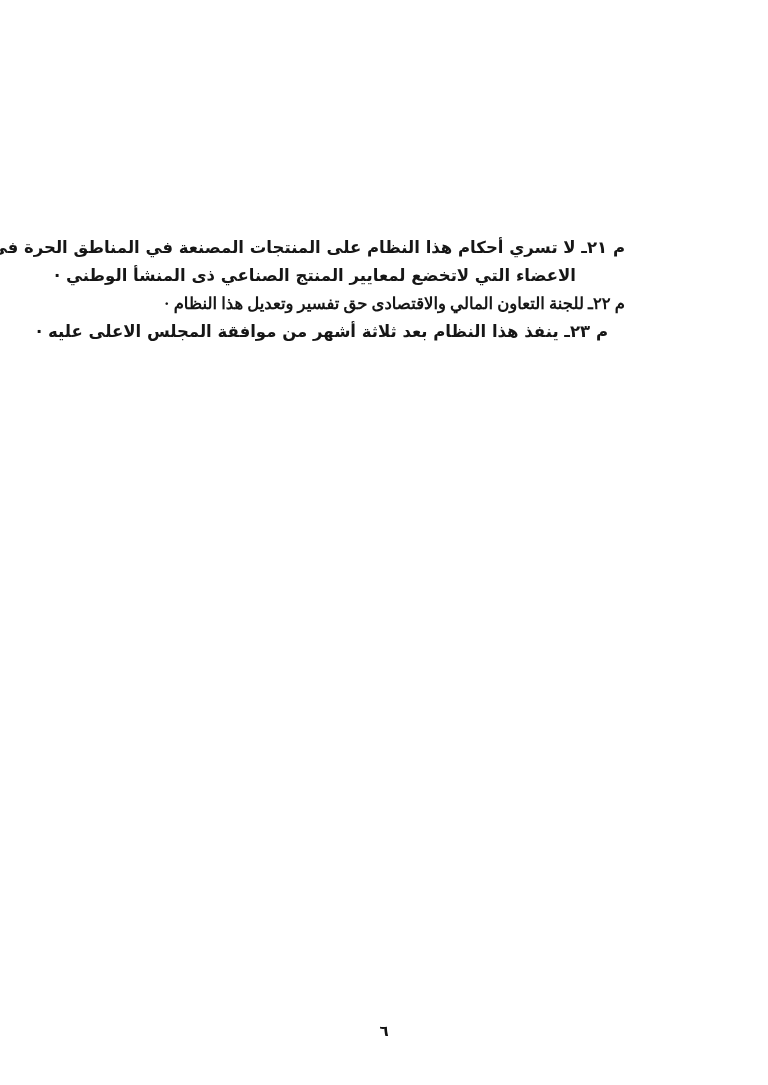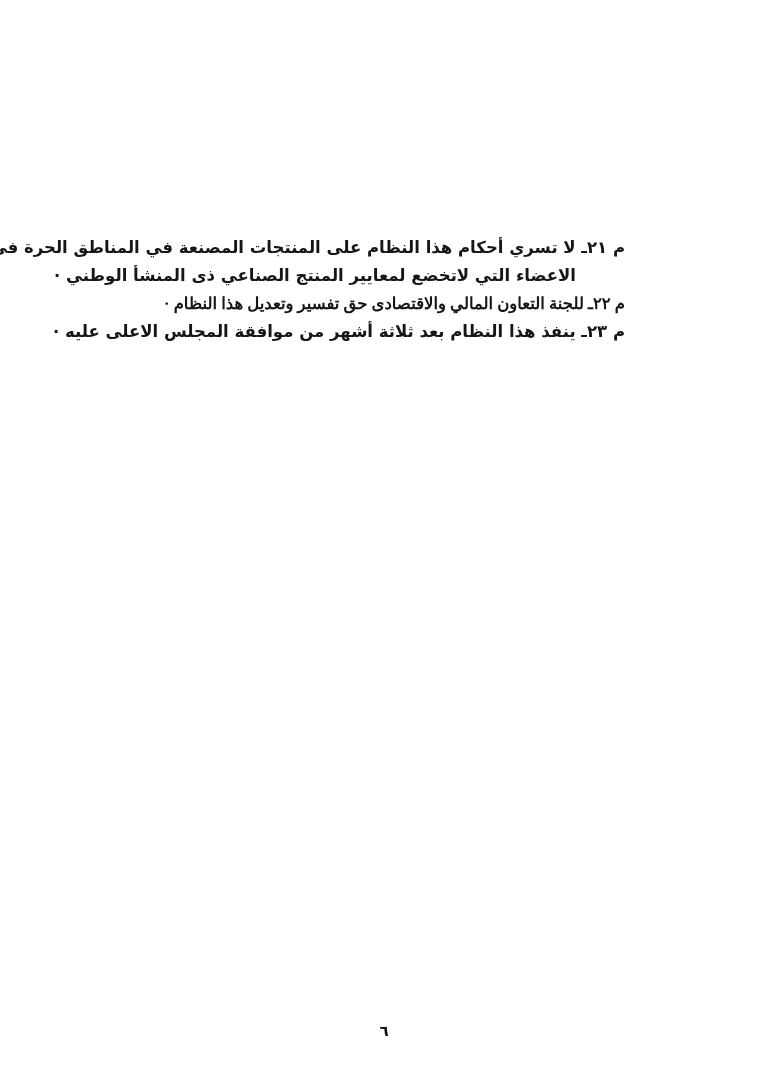--- a/index.html
+++ b/index.html
@@ -30,21 +30,21 @@
     white-space: nowrap;
     color: #161616;
     font-size: 16.5px;
     font-weight: 700;
     letter-spacing: 0.2px;
     line-height: 28px;
   }
   .line-1 { top: 234px; right: 143px; }
   .line-2 { top: 262px; right: 192px; text-align: center; }
   .line-3 { top: 290px; right: 143px; font-family: Liberation Serif, serif; }
-  .line-4 { top: 318px; right: 143px; margin-left: 36px; }
+  .line-4 { top: 318px; right: 160px; margin-left: 36px; }
   .page-number {
     position: absolute;
     top: 1022px;
     left: 0;
     width: 768px;
     text-align: center;
     color: #111111;
     font-size: 15px;
     font-weight: 700;
     direction: rtl;

